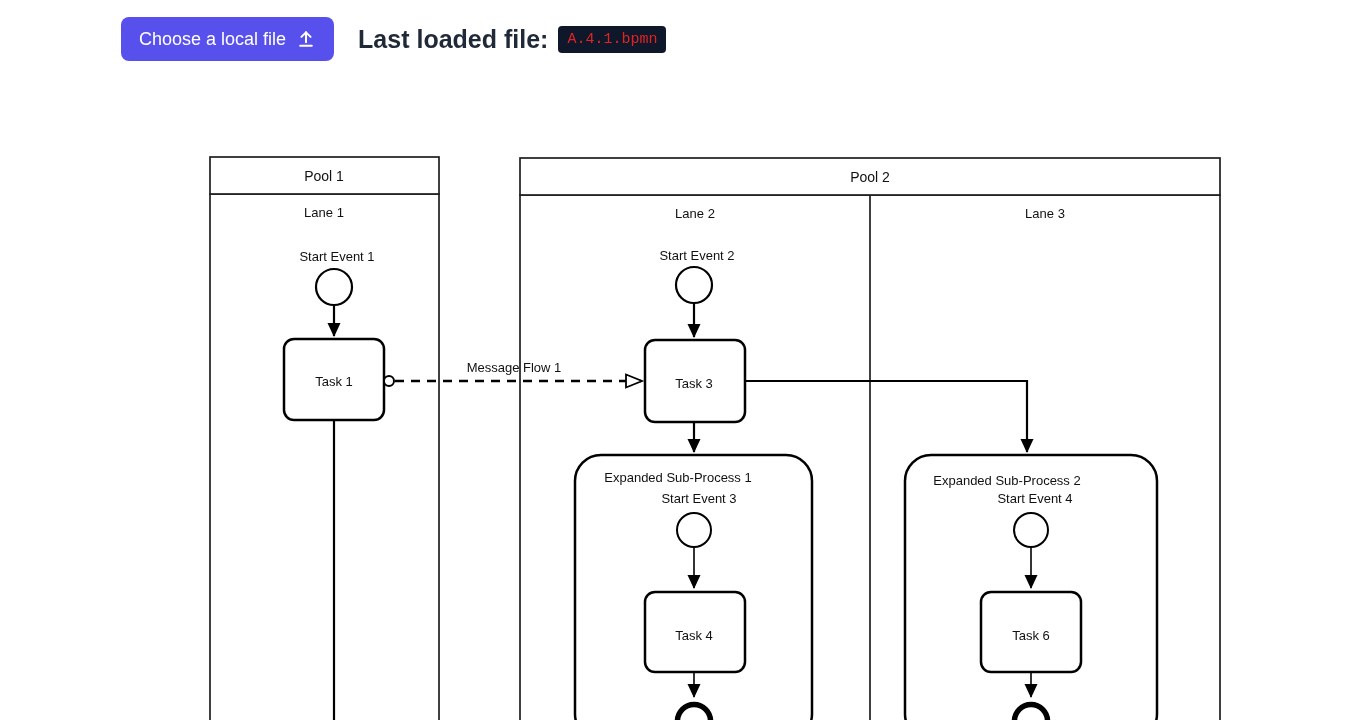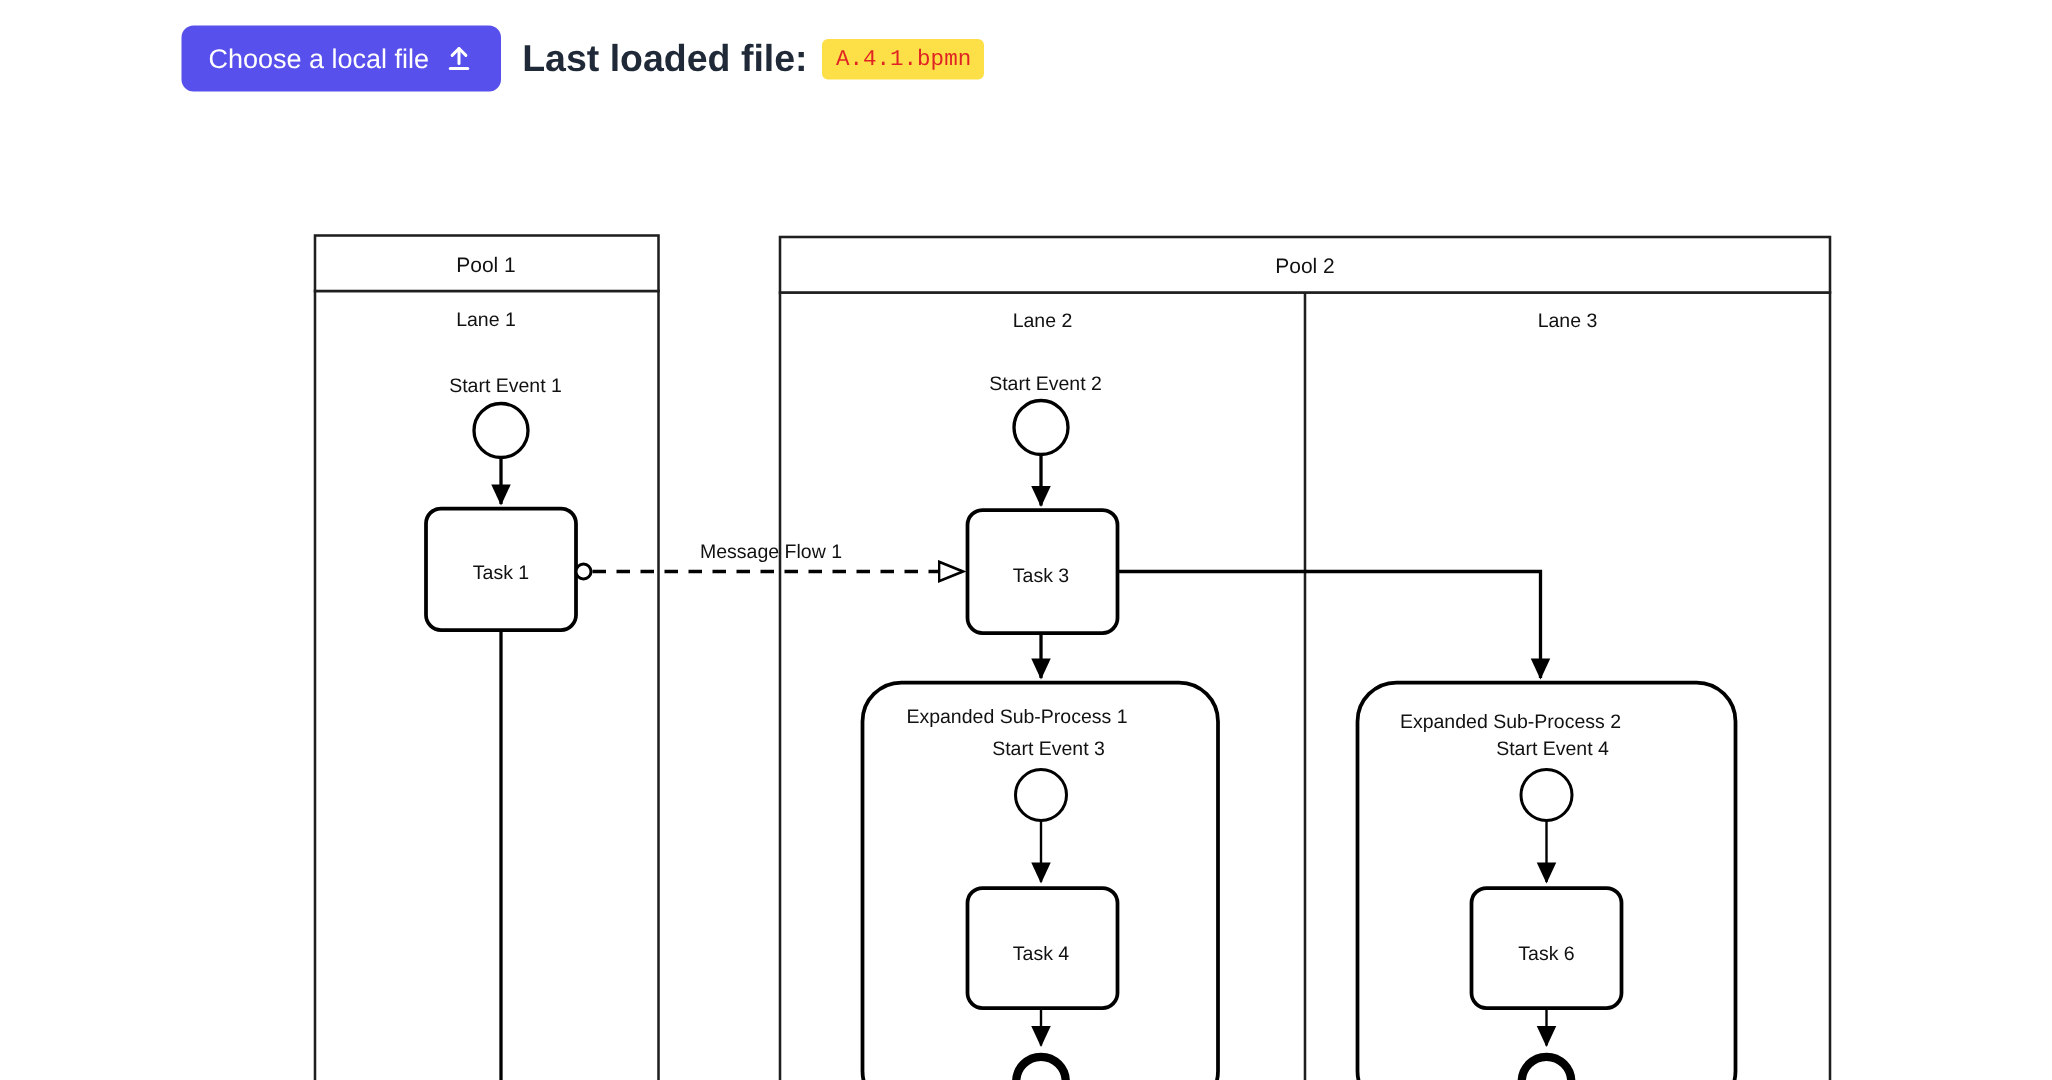--- a/index.html
+++ b/index.html
@@ -7,38 +7,38 @@
     width: 1368px; height: 720px;
     background: #ffffff;
     overflow: hidden;
     font-family: "Liberation Sans", sans-serif;
   }
   .stage { position: relative; width: 1368px; height: 720px; }
 
   
   .topbar {
     position: absolute; left: 121px; top: 17px;
-    display: flex; align-items: center; gap: 14px;
+    display: flex; align-items: center; gap: 24px;
     z-index: 5;
   }
   .choose-btn {
     display: flex; align-items: center; gap: 10px;
     background: #5850ec; color: #ffffff;
     border: none; border-radius: 8px;
     height: 44px; padding: 0 18px;
     font-size: 18px; font-family: "Liberation Sans", sans-serif;
     cursor: pointer;
   }
   .choose-btn svg { display: block; }
   .file-info { display: flex; align-items: center; gap: 10px; }
   .file-label { font-size: 25px; font-weight: bold; color: #1f2937; }
   .file-badge {
     font-family: "Liberation Mono", "DejaVu Sans Mono", monospace;
     font-size: 15px; color: #e02424;
-    background: #fde047; border-radius: 4px;
+    background: #0f172a; border-radius: 4px;
     padding: 5px 9px;
   }
 
   
   svg.bpmn { position: absolute; left: 0; top: 0; }
   svg.bpmn text {
     font-family: "Liberation Sans", sans-serif;
     fill: #111111;
   }
   .lbl   { font-size: 13px; text-anchor: middle; }

